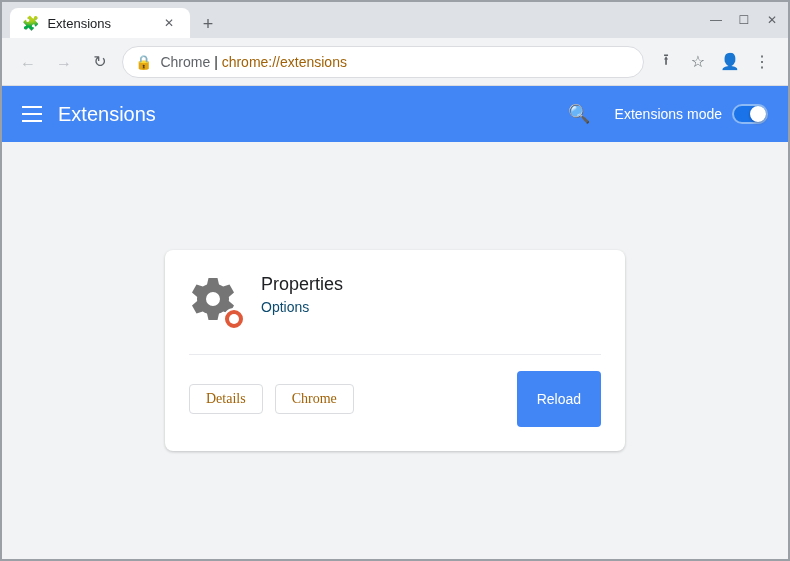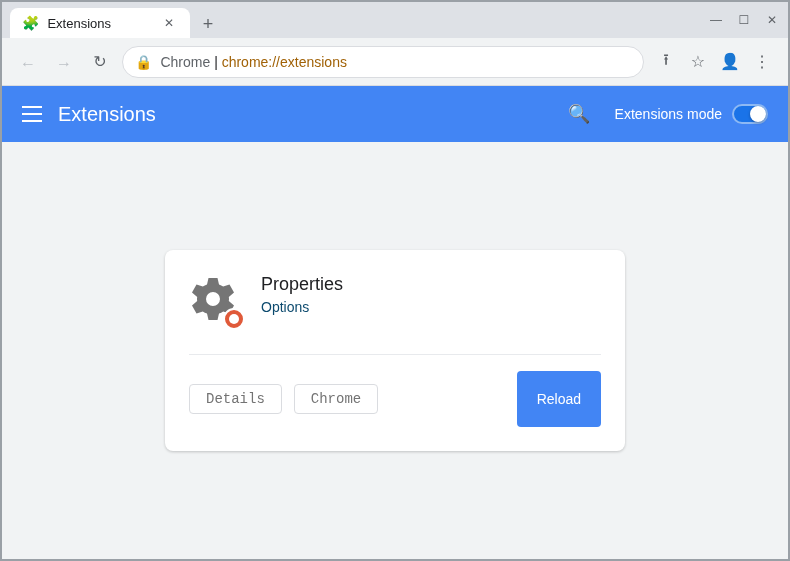--- a/index.html
+++ b/index.html
@@ -344,23 +344,23 @@
       border-top: 1px solid #e8eaed;
       padding-top: 16px;
     }
 
     .btn-details, .btn-remove {
       padding: 6px 16px;
       border: 1px solid #dadce0;
       border-radius: 4px;
       background: white;
       font-size: 14px;
-      color: #737373;
-      cursor: pointer;
-      font-family: Liberation Mono, monospace;
+      color: #a16207;
+      cursor: pointer;
+      font-family: Liberation Serif, serif;
     }
 
     .btn-reload {
       margin-left: auto;
       padding: 20px 20px;
       border: none;
       border-radius: 4px;
       background: #4285f4;
       color: white;
       font-size: 14px;

